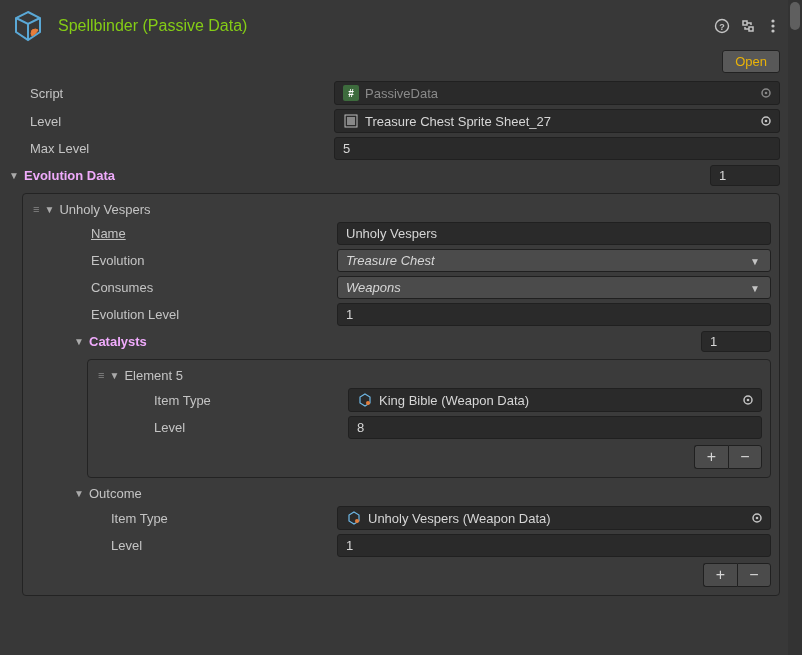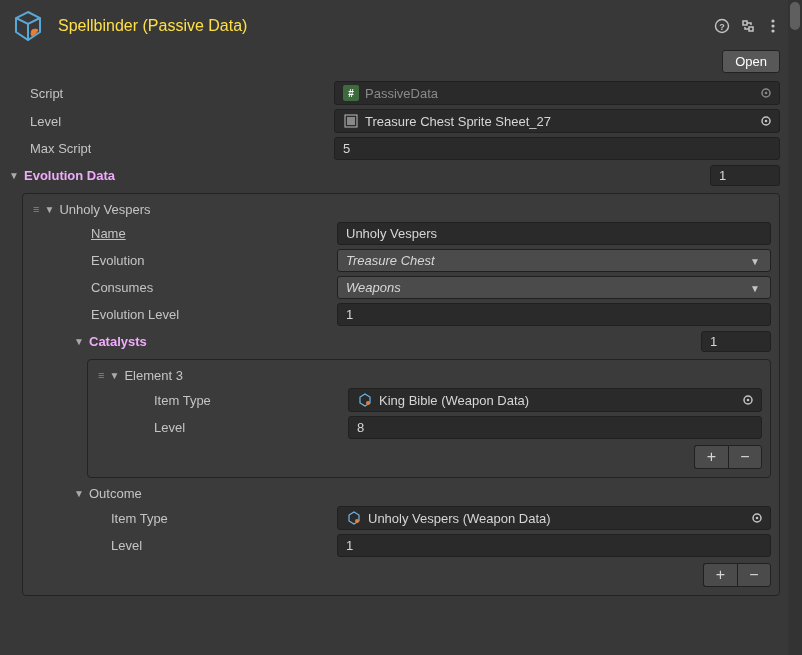--- a/index.html
+++ b/index.html
@@ -41,42 +41,42 @@
     gap: 10px;
   }
   .header-icon {
     width: 40px; height: 40px;
     display:flex;align-items:center;justify-content:center;
     flex-shrink:0;
   }
   .header-title {
     font-size: 16px;
     font-weight: 500;
-    color: #fde047;
+    color: #84cc16;
     flex: 1;
   }
   .header-actions {
     display: flex;
     align-items: center;
     gap: 10px;
   }
   .header-btn {
     color: #c4c4c4;
     cursor: pointer;
     display:flex;align-items:center;justify-content:center;
   }
   .open-row {
     display:flex;
     justify-content:flex-end;
     padding: 0 8px 6px 8px;
   }
   .btn {
     background: #585858;
     border: 1px solid #222;
-    color: #ffffff;
+    color: #eab308;
     border-radius: 3px;
     padding: 3px 12px;
     font-size: 13px;
     cursor: pointer;
   }
 
   .row {
     display: flex;
     align-items: center;
     min-height: 22px;
@@ -299,21 +299,21 @@
               <circle cx="6" cy="6" r="4" fill="none" stroke="#c4c4c4" stroke-width="1.5"></circle>
               <circle cx="6" cy="6" r="1.3" fill="#c4c4c4"></circle>
             </svg>
         </span>
       </div>
     </div>
   </div>
 
   <div class="row">
     <div class="row-label indent-1">
-        <span class="row-label-inner">Max Script</span>
+        <span class="row-label-inner">Max Level</span>
       </div>
     <div class="row-field">
       <div class="input-box">
         <span>5</span>
       </div>
     </div>
   </div>
 
   <div class="section-row">
     <div class="row-label foldout">
@@ -385,21 +385,21 @@
         <span class="bold">Catalysts</span>
       </div>
       <div class="count-box">1</div>
     </div>
 
     <div class="nested-inner" style="margin-left:64px;">
       <div class="row" style="padding-left:10px;">
         <div class="foldout">
           <span class="drag-handle">≡</span>
           <span class="foldout-caret">▼</span>
-          <span>Element 3</span>
+          <span>Element 5</span>
         </div>
       </div>
 
       <div class="row">
         <div class="row-label" style="padding-left:58px;width:252px;">
             <span class="row-label-inner">Item Type</span>
           </div>
         <div class="row-field">
           <div class="input-box">
             <span class="mini-icon icon-cube">

